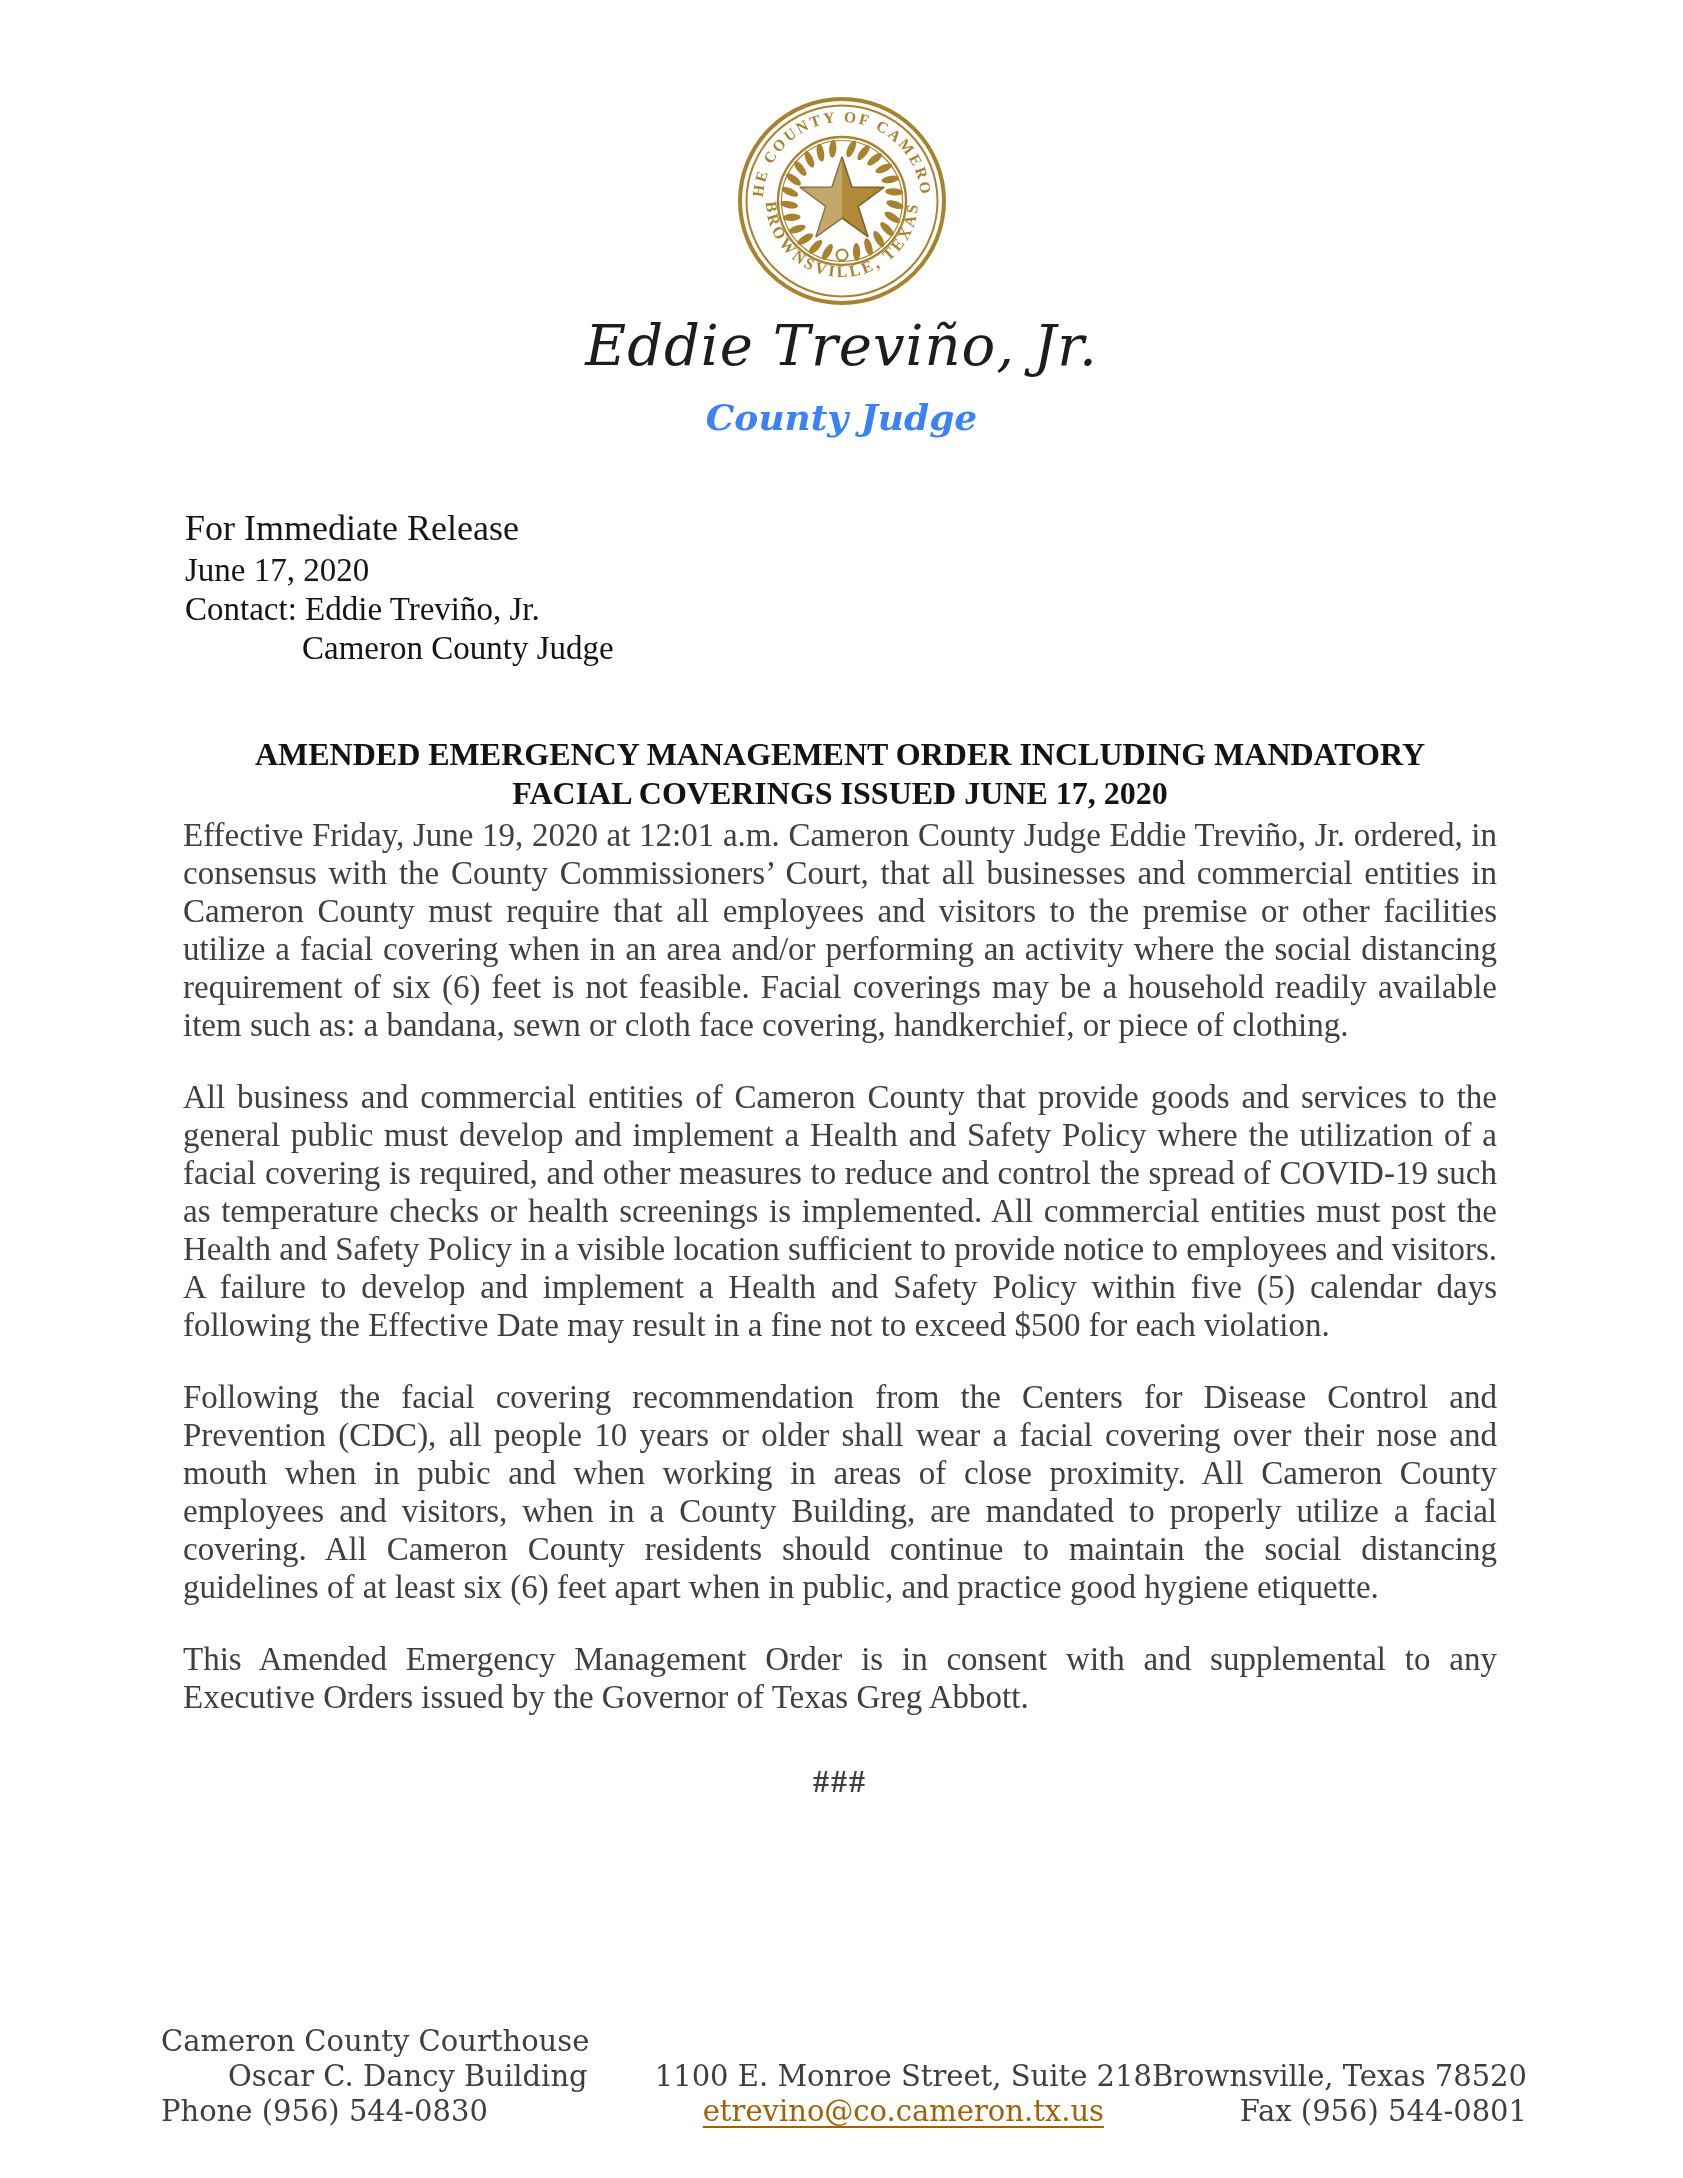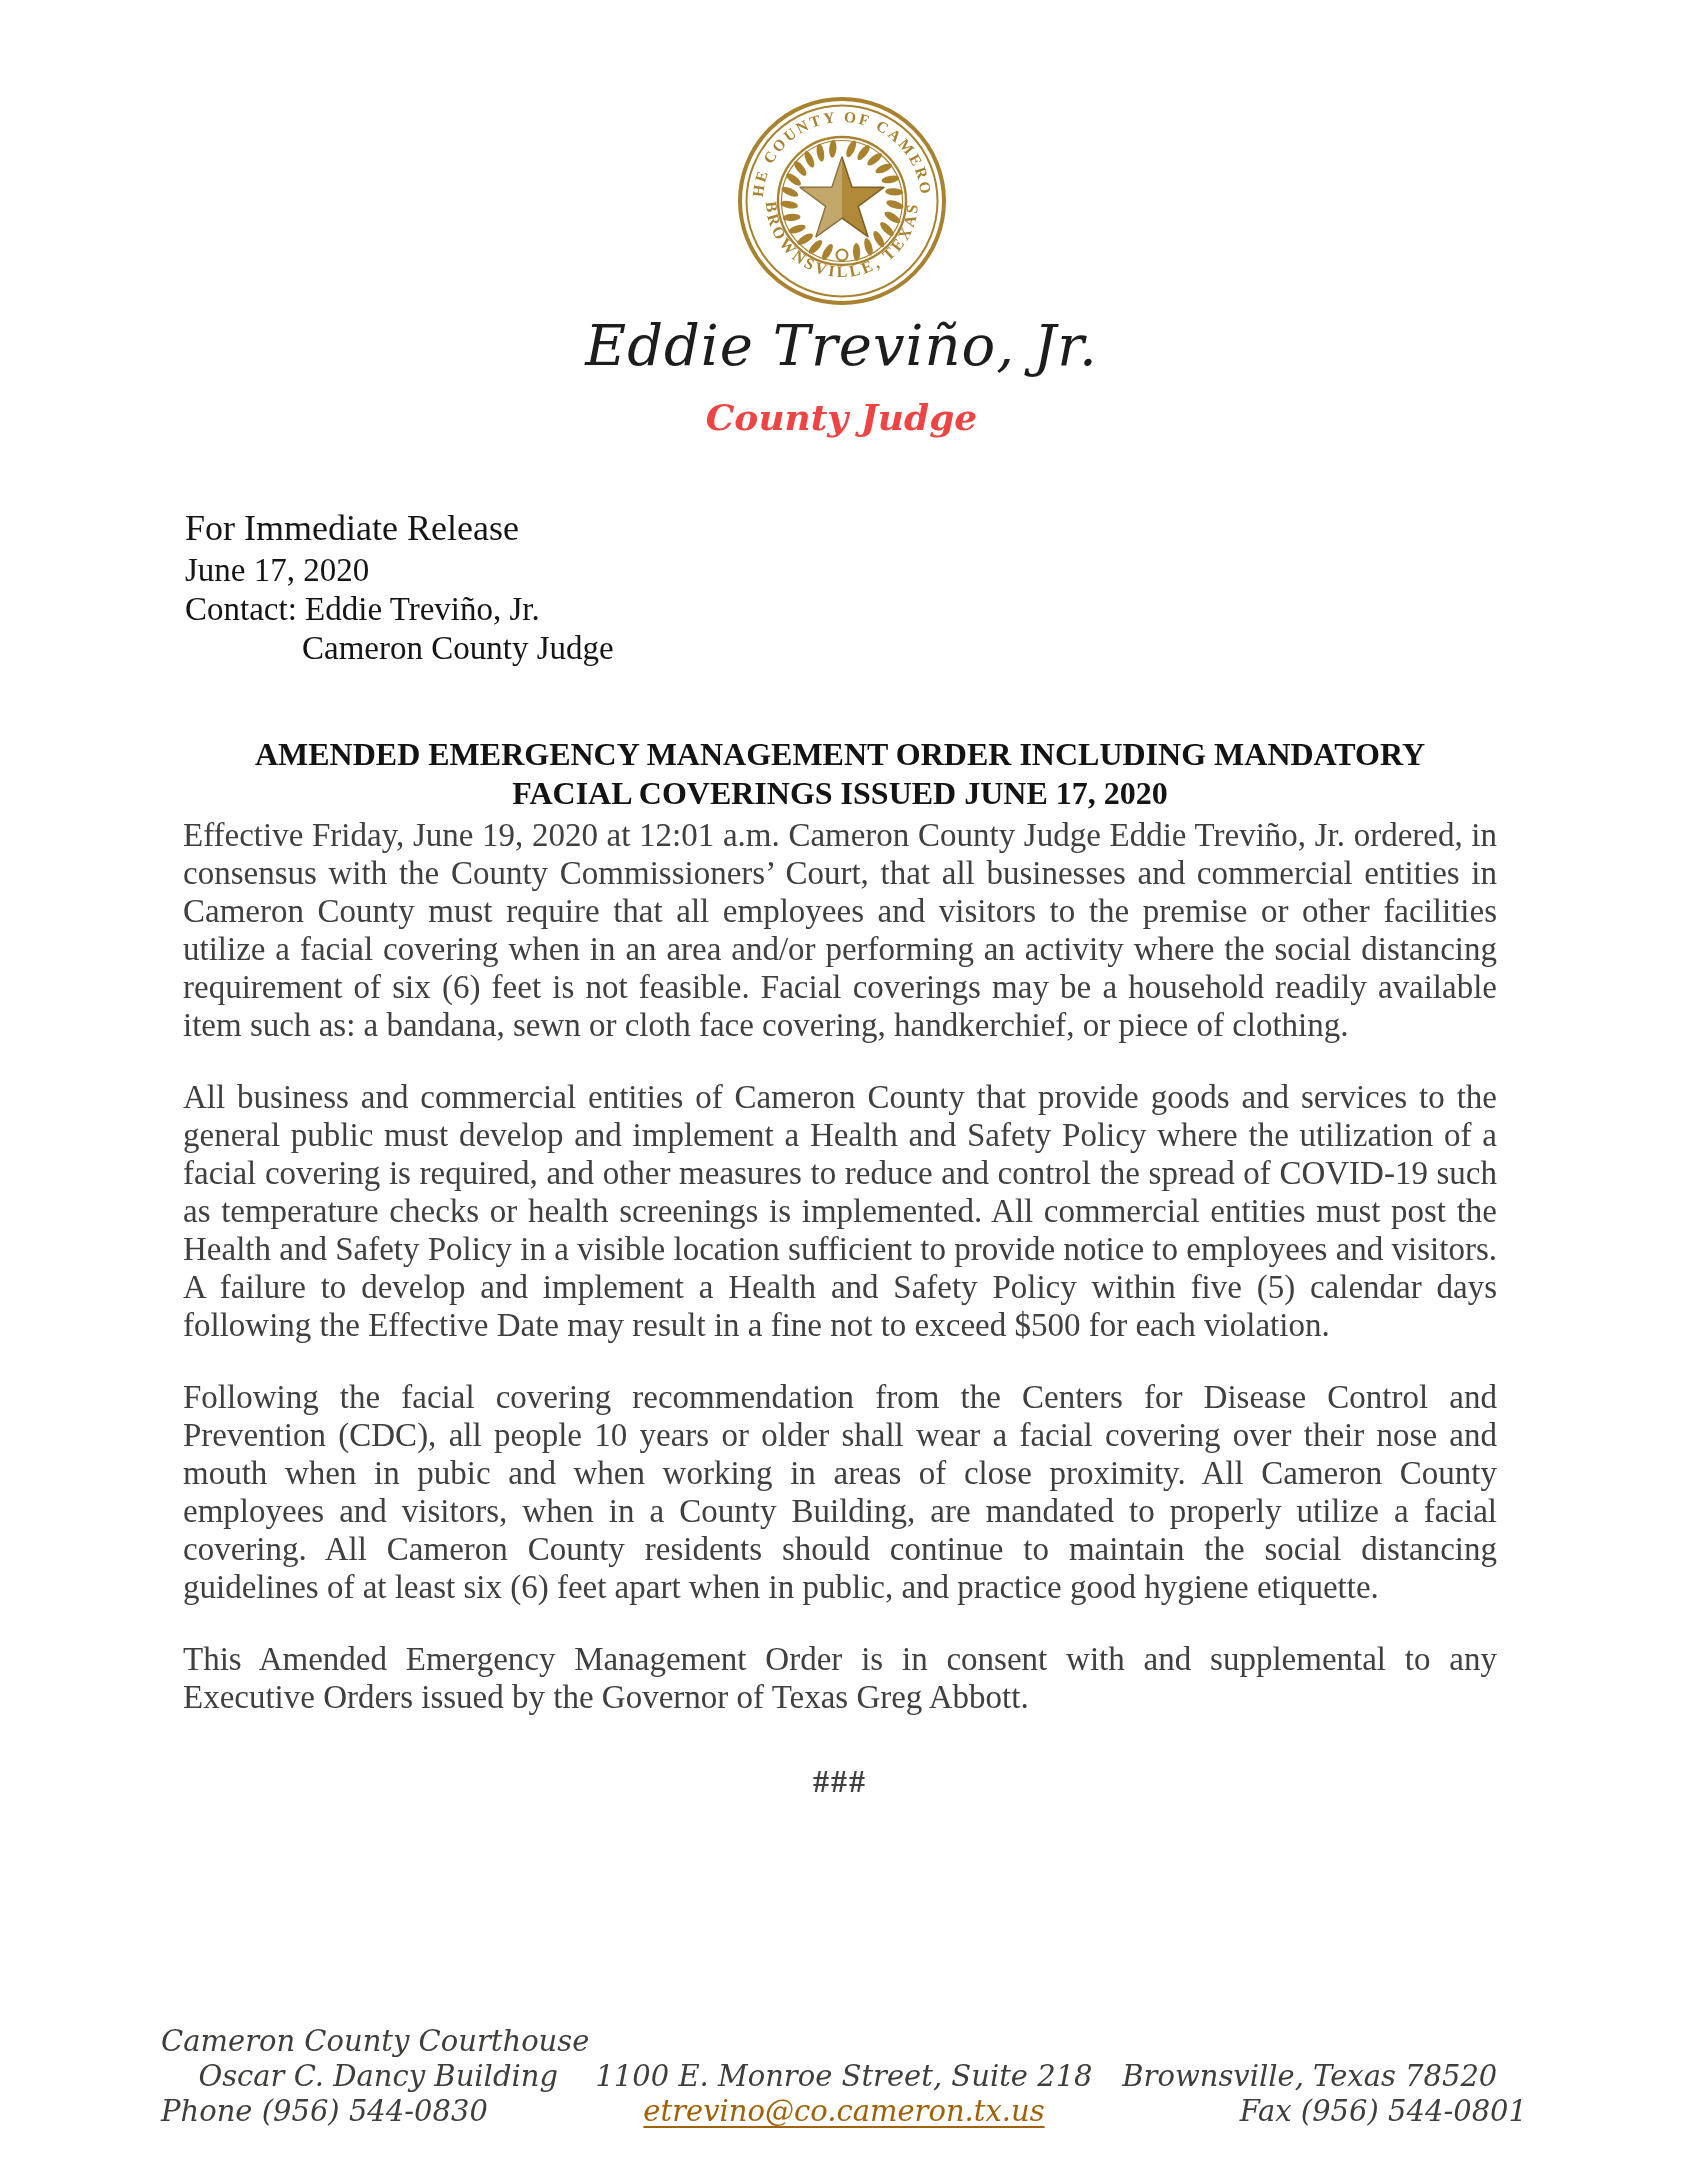--- a/index.html
+++ b/index.html
@@ -11,21 +11,21 @@
   
   .seal-wrap { position:absolute; top:95px; left:0; width:100%; display:flex; justify-content:center; }
   .name {
     position:absolute; top:313px; left:0; width:100%; text-align:center;
     font-family:"DejaVu Serif", serif; font-style:italic; font-weight:normal;
     font-size:56px; letter-spacing:1px; color:#1d1d1d;
   }
   .role {
     position:absolute; top:396px; left:0; width:100%; text-align:center;
     font-family:"DejaVu Serif", serif; font-style:italic; font-weight:bold;
-    font-size:36px; color:#ef4444;
+    font-size:36px; color:#3b82f6;
   }
 
   
   .release { position:absolute; left:185px; top:505px; font-size:33px; line-height:39px; color:#151515; }
   .release .lead { font-weight:normal; font-size:36px; line-height:46px; }
   .release .indent { padding-left:117px; }
 
   
   .headline {
     position:absolute; left:183px; top:735px; width:1314px; text-align:center;
@@ -39,22 +39,22 @@
   }
   .body-text p { margin:0 0 34px 0; }
   .endmark {
     text-align:center; font-weight:bold; font-size:32px; letter-spacing:2px;
     margin-top:46px;
   }
 
   
   .footer {
     position:absolute; left:161px; top:2024px; width:1366px;
-    display:grid; grid-template-columns:1fr 1fr 1fr; grid-auto-rows:35px;
-    font-family:"DejaVu Serif", serif; font-style:italic;
+    display:grid; grid-template-columns:1fr; grid-auto-rows:35px;
+    font-family:"DejaVu Serif", serif; 
     font-size:29px; line-height:35px; color:#3e3e3a;
   }
   .footer .c1 { grid-column:1; text-align:left; white-space:nowrap; }
   .footer .c2 { grid-column:2; text-align:center; white-space:nowrap; }
   .footer .c3 { grid-column:3; text-align:right; white-space:nowrap; }
   .footer .r1 { grid-row:1; }
   .footer .r2 { grid-row:2;text-align:center; }
   .footer .r3 { grid-row:3; }
   .footer .email { text-decoration:underline; text-underline-offset:5px; text-decoration-thickness:2px; color:#a16207; }
 </style>

